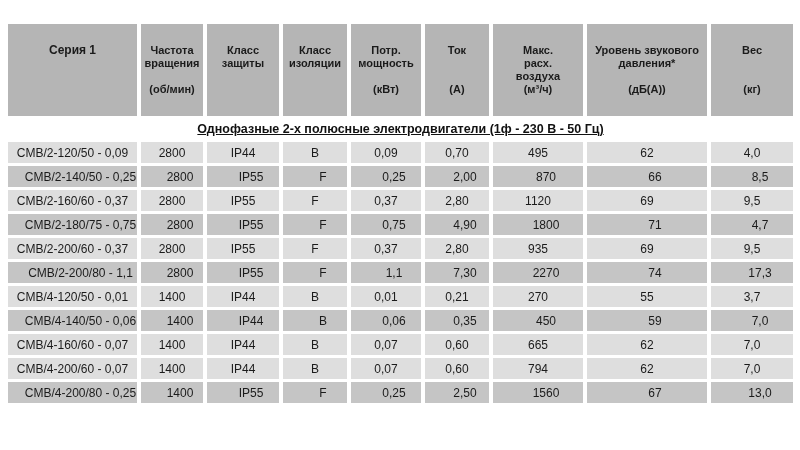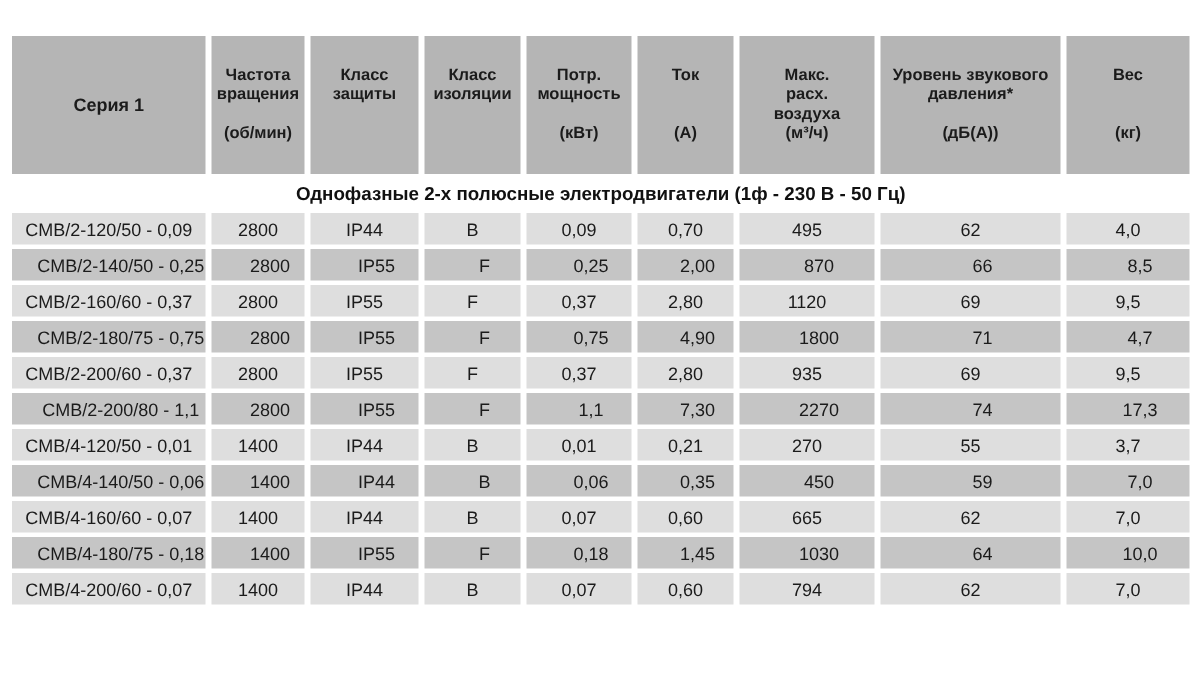--- a/index.html
+++ b/index.html
@@ -34,32 +34,33 @@
     vertical-align: top;
   }
   .th-inner {
     display: flex;
     flex-direction: column;
     justify-content: space-between;
     height: 52px;
     padding: 20px 1px;
   }
   .th-inner.center {
-    justify-content: center;
+    justify-content: flex-start;
     font-size: 12px;
   }
   .th-label, .th-unit {
     white-space: pre-line;
   }
   td.section {
     background: #ffffff;
     font-weight: bold;
     font-size: 12.5px;
     height: 20px;
     color: #111111;
+    text-decoration: underline;
   }
   td.cell {
     font-size: 12px;
     height: 21px;
   }
   tr.row-light td.cell { background: #dedede; }
   tr.row-dark  td.cell { background: #c5c5c5; padding-left: 16px; }
 </style>
 </head>
 <body>
@@ -236,36 +237,36 @@
         <td class="cell">CMB/4-160/60 - 0,07</td>
         <td class="cell">1400</td>
         <td class="cell">IP44</td>
         <td class="cell">B</td>
         <td class="cell">0,07</td>
         <td class="cell">0,60</td>
         <td class="cell">665</td>
         <td class="cell">62</td>
         <td class="cell">7,0</td>
       </tr>
-      <tr class="row-dark">
-        <td class="cell">CMB/4-180/75 - 0,18</td>
-        <td class="cell">1400</td>
-        <td class="cell">IP55</td>
-        <td class="cell">F</td>
-        <td class="cell">0,18</td>
-        <td class="cell">1,45</td>
-        <td class="cell">1030</td>
-        <td class="cell">64</td>
-        <td class="cell">10,0</td>
-      </tr>
       <tr class="row-light">
         <td class="cell">CMB/4-200/60 - 0,07</td>
         <td class="cell">1400</td>
         <td class="cell">IP44</td>
         <td class="cell">B</td>
         <td class="cell">0,07</td>
         <td class="cell">0,60</td>
         <td class="cell">794</td>
         <td class="cell">62</td>
         <td class="cell">7,0</td>
       </tr>
+      <tr class="row-dark">
+        <td class="cell">CMB/4-200/80 - 0,25</td>
+        <td class="cell">1400</td>
+        <td class="cell">IP55</td>
+        <td class="cell">F</td>
+        <td class="cell">0,25</td>
+        <td class="cell">2,50</td>
+        <td class="cell">1560</td>
+        <td class="cell">67</td>
+        <td class="cell">13,0</td>
+      </tr>
     </tbody>
 </table>
 
 </body></html>

